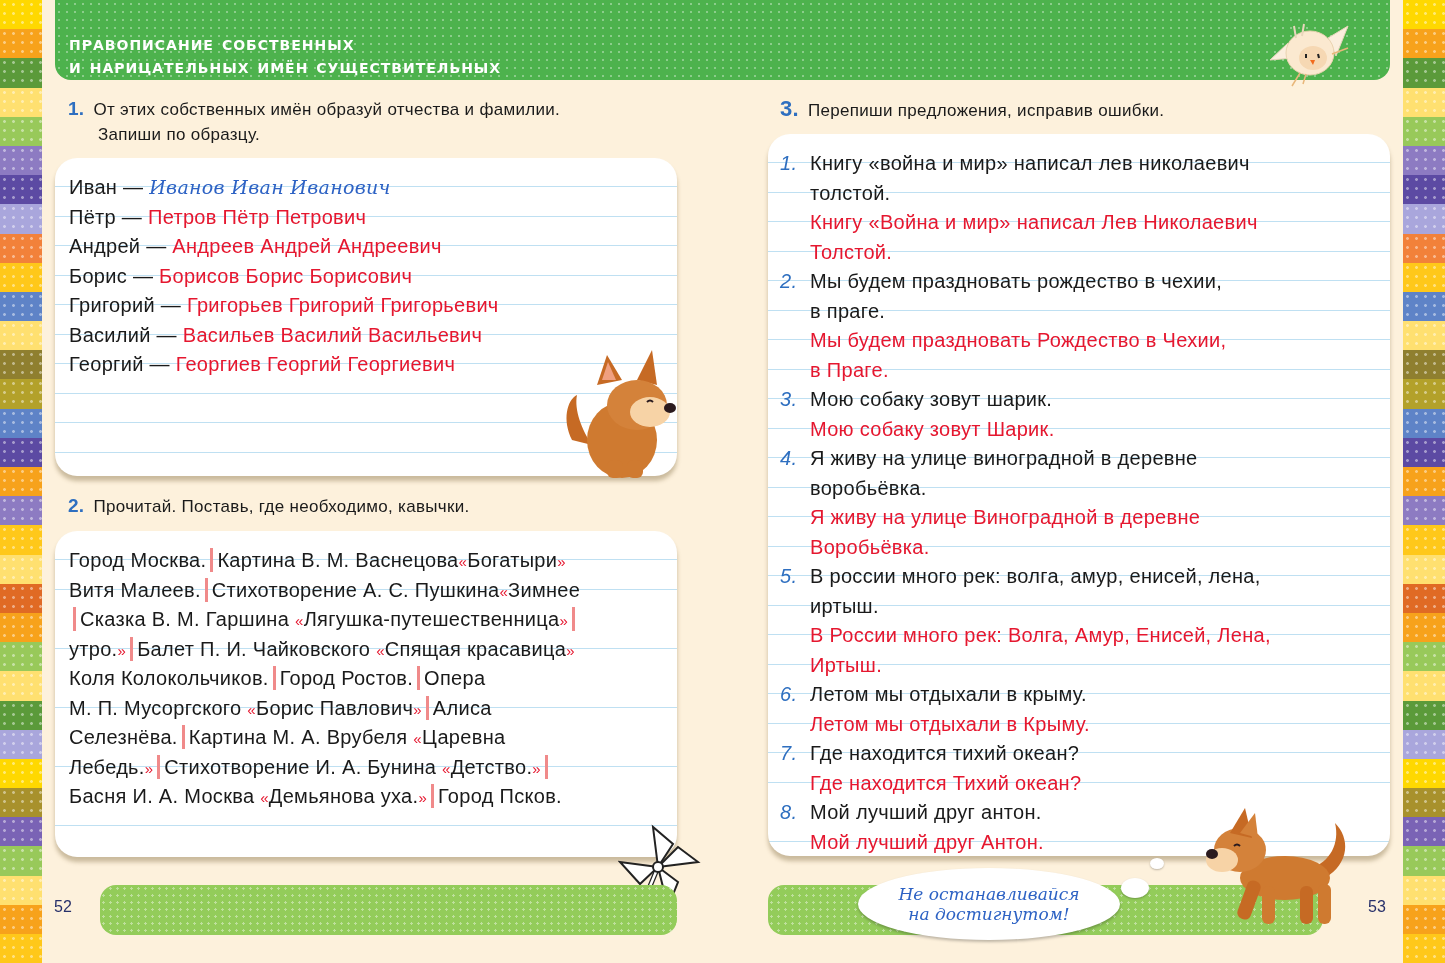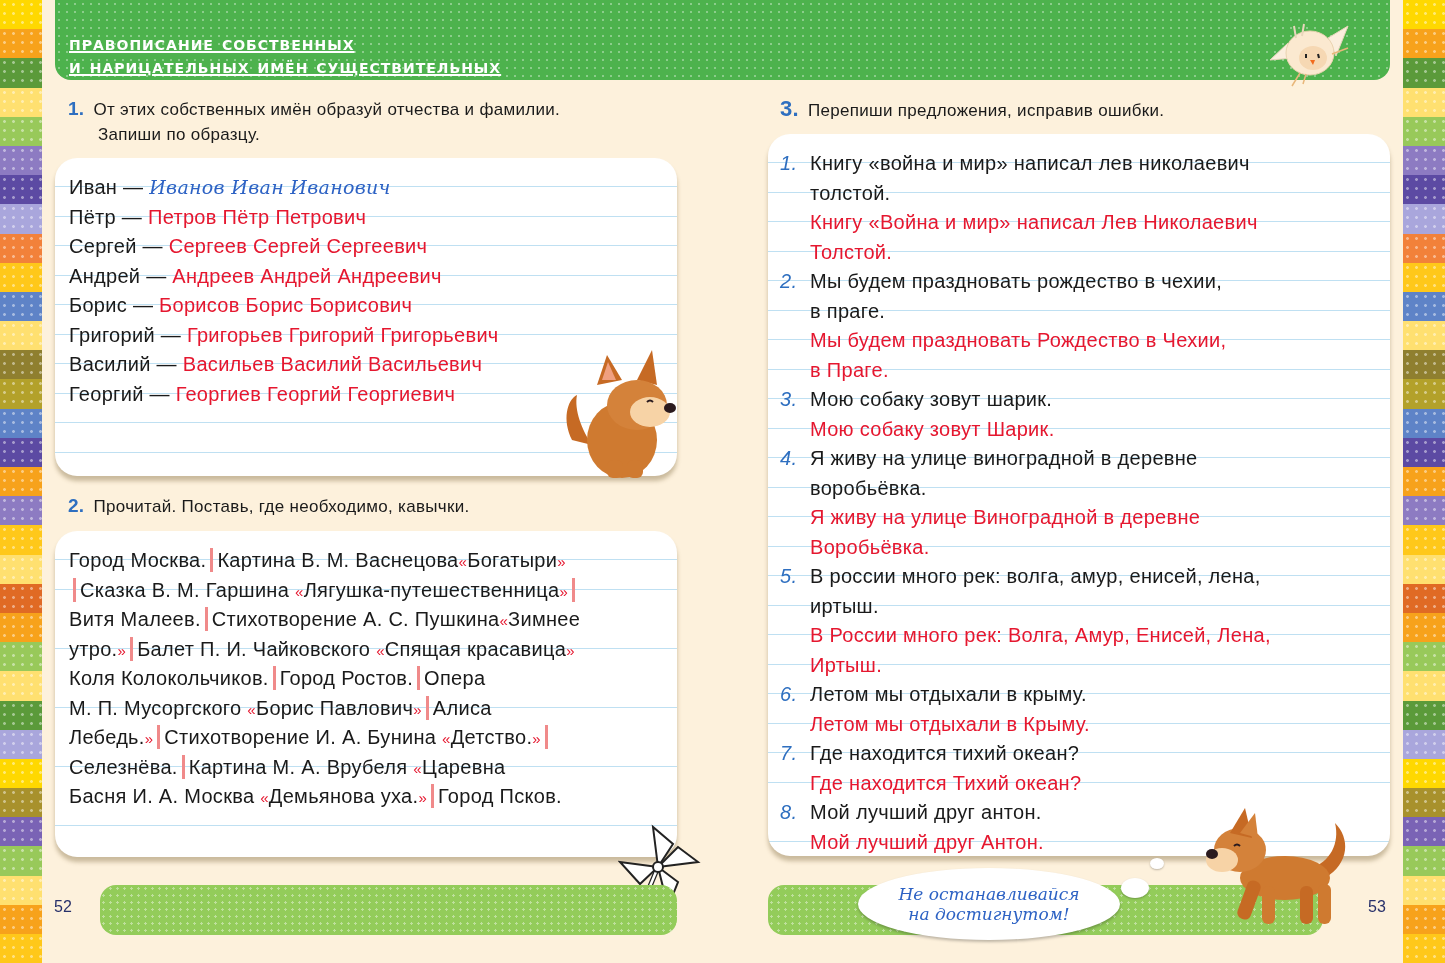--- a/index.html
+++ b/index.html
@@ -27,21 +27,21 @@
     background-image: radial-gradient(rgba(255,255,255,0.35) 1px, transparent 1.4px);
     background-size: 8px 8px;
     border-radius: 0 0 16px 16px;
   }
   .header-title {
     position: absolute; left: 14px; top: 32px;
     color: #fff; font-weight: 900; font-size: 20px; line-height: 23px;
     letter-spacing: 1px; font-variant: small-caps; text-transform: lowercase;
     font-family: "DejaVu Sans", sans-serif;
   }
-  .header-title .ln { display: block; text-decoration: underline; }
+  .header-title .ln { display: block; }
   .chick {
     position: absolute; left: 1258px; top: 8px; width: 100px; height: 80px;
   }
   .task-head {
     position: absolute; font-size: 17px; line-height: 25px; letter-spacing: 0.3px;
   }
   .task-num { color: #2e6fc0; font-weight: bold; font-size: 19px; margin-right: 4px; }
   .card {
     position: absolute; background: #fff; border-radius: 22px;
     box-shadow: 0 5px 4px rgba(140,120,80,0.45);
@@ -171,21 +171,20 @@
 </svg>
 
 <div class="task-head" style="left:68px; top:96px;">
   <span class="task-num">1.</span>
   <span>От этих собственных имён образуй отчества и фамилии.</span><br>
   <span style="padding-left:30px">Запиши по образцу.</span>
 </div>
 <div class="card" style="left:55px; top:158px; width:622px; height:318px; padding:15px 0 0 14px;" id="t1card">
     <div class="line"><span>Иван</span> <span>—</span> <span class="script">Иванов Иван Иванович</span></div>
     <div class="line"><span>Пётр</span> <span>—</span> <span class="red">Петров Пётр Петрович</span></div>
-    <div class="line"><span>Сергей</span> <span>—</span> <span class="red">Сергеев Сергей Сергеевич</span></div>
     <div class="line"><span>Андрей</span> <span>—</span> <span class="red">Андреев Андрей Андреевич</span></div>
     <div class="line"><span>Борис</span> <span>—</span> <span class="red">Борисов Борис Борисович</span></div>
     <div class="line"><span>Григорий</span> <span>—</span> <span class="red">Григорьев Григорий Григорьевич</span></div>
     <div class="line"><span>Василий</span> <span>—</span> <span class="red">Васильев Василий Васильевич</span></div>
     <div class="line"><span>Георгий</span> <span>—</span> <span class="red">Георгиев Георгий Георгиевич</span></div>
   </div>
 
 <svg class="illus" style="left:552px; top:350px; width:135px; height:130px;" viewBox="0 0 135 130">
   <path d="M20 90 C10 70 15 50 25 45 C22 60 30 80 40 95 Z" fill="#c66a24"></path>
   <ellipse cx="70" cy="90" rx="35" ry="38" fill="#cf7a30"></ellipse>
@@ -199,27 +198,27 @@
   <rect x="55" y="110" width="16" height="18" rx="6" fill="#cf7a30"></rect>
   <rect x="75" y="110" width="16" height="18" rx="6" fill="#cf7a30"></rect>
 </svg>
 
 <div class="task-head" style="left:68px; top:493px;">
   <span class="task-num">2.</span>
   <span>Прочитай. Поставь, где необходимо, кавычки.</span>
 </div>
 <div class="card" style="left:55px; top:531px; width:622px; height:326px; padding:15px 0 12px 14px;" id="t2card">
     <div class="line"><span>Город Москва.</span><span class="sep"></span><span>Картина В. М. Васнецова</span><span class="q">«</span><span>Богатыри</span><span class="q">»</span></div>
+    <div class="line"><span>Витя Малеев.</span><span class="sep"></span><span>Стихотворение А. С. Пушкина</span><span class="q">«</span><span>Зимнее</span></div>
     <div class="line"><span class="sep"></span><span>Сказка В. М. Гаршина</span> <span class="q">«</span><span>Лягушка-путешественница</span><span class="q">»</span><span class="sep"></span></div>
-    <div class="line"><span>Витя Малеев.</span><span class="sep"></span><span>Стихотворение А. С. Пушкина</span><span class="q">«</span><span>Зимнее</span></div>
     <div class="line"><span>утро.</span><span class="q">»</span><span class="sep"></span><span>Балет П. И. Чайковского</span> <span class="q">«</span><span>Спящая красавица</span><span class="q">»</span></div>
     <div class="line"><span>Коля Колокольчиков.</span><span class="sep"></span><span>Город Ростов.</span><span class="sep"></span><span>Опера</span></div>
     <div class="line"><span>М. П. Мусоргского</span> <span class="q">«</span><span>Борис Павлович</span><span class="q">»</span><span class="sep"></span><span>Алиса</span></div>
+    <div class="line"><span>Селезнёва.</span><span class="sep"></span><span>Картина М. А. Врубеля</span> <span class="q">«</span><span>Царевна</span></div>
     <div class="line"><span>Лебедь.</span><span class="q">»</span><span class="sep"></span><span>Стихотворение И. А. Бунина</span> <span class="q">«</span><span>Детство.</span><span class="q">»</span><span class="sep"></span></div>
-    <div class="line"><span>Селезнёва.</span><span class="sep"></span><span>Картина М. А. Врубеля</span> <span class="q">«</span><span>Царевна</span></div>
     <div class="line"><span>Басня И. А. Москва</span> <span class="q">«</span><span>Демьянова уха.</span><span class="q">»</span><span class="sep"></span><span>Город Псков.</span></div>
   </div>
 
 <svg class="illus" style="left:618px; top:822px; width:90px; height:110px;" viewBox="0 0 90 110">
   <line x1="40" y1="45" x2="15" y2="105" stroke="#222" stroke-width="5" stroke-linecap="round"></line>
   <line x1="40" y1="45" x2="15" y2="105" stroke="#fff" stroke-width="2.5" stroke-linecap="round"></line>
   <path d="M40 45 L35 5 L55 22 Z" fill="#fff" stroke="#222" stroke-width="2"></path>
   <path d="M40 45 L80 40 L60 25 Z" fill="#fff" stroke="#222" stroke-width="2"></path>
   <path d="M40 45 L50 85 L60 60 Z" fill="#fff" stroke="#222" stroke-width="2"></path>
   <path d="M40 45 L2 40 L22 62 Z" fill="#fff" stroke="#222" stroke-width="2"></path>

